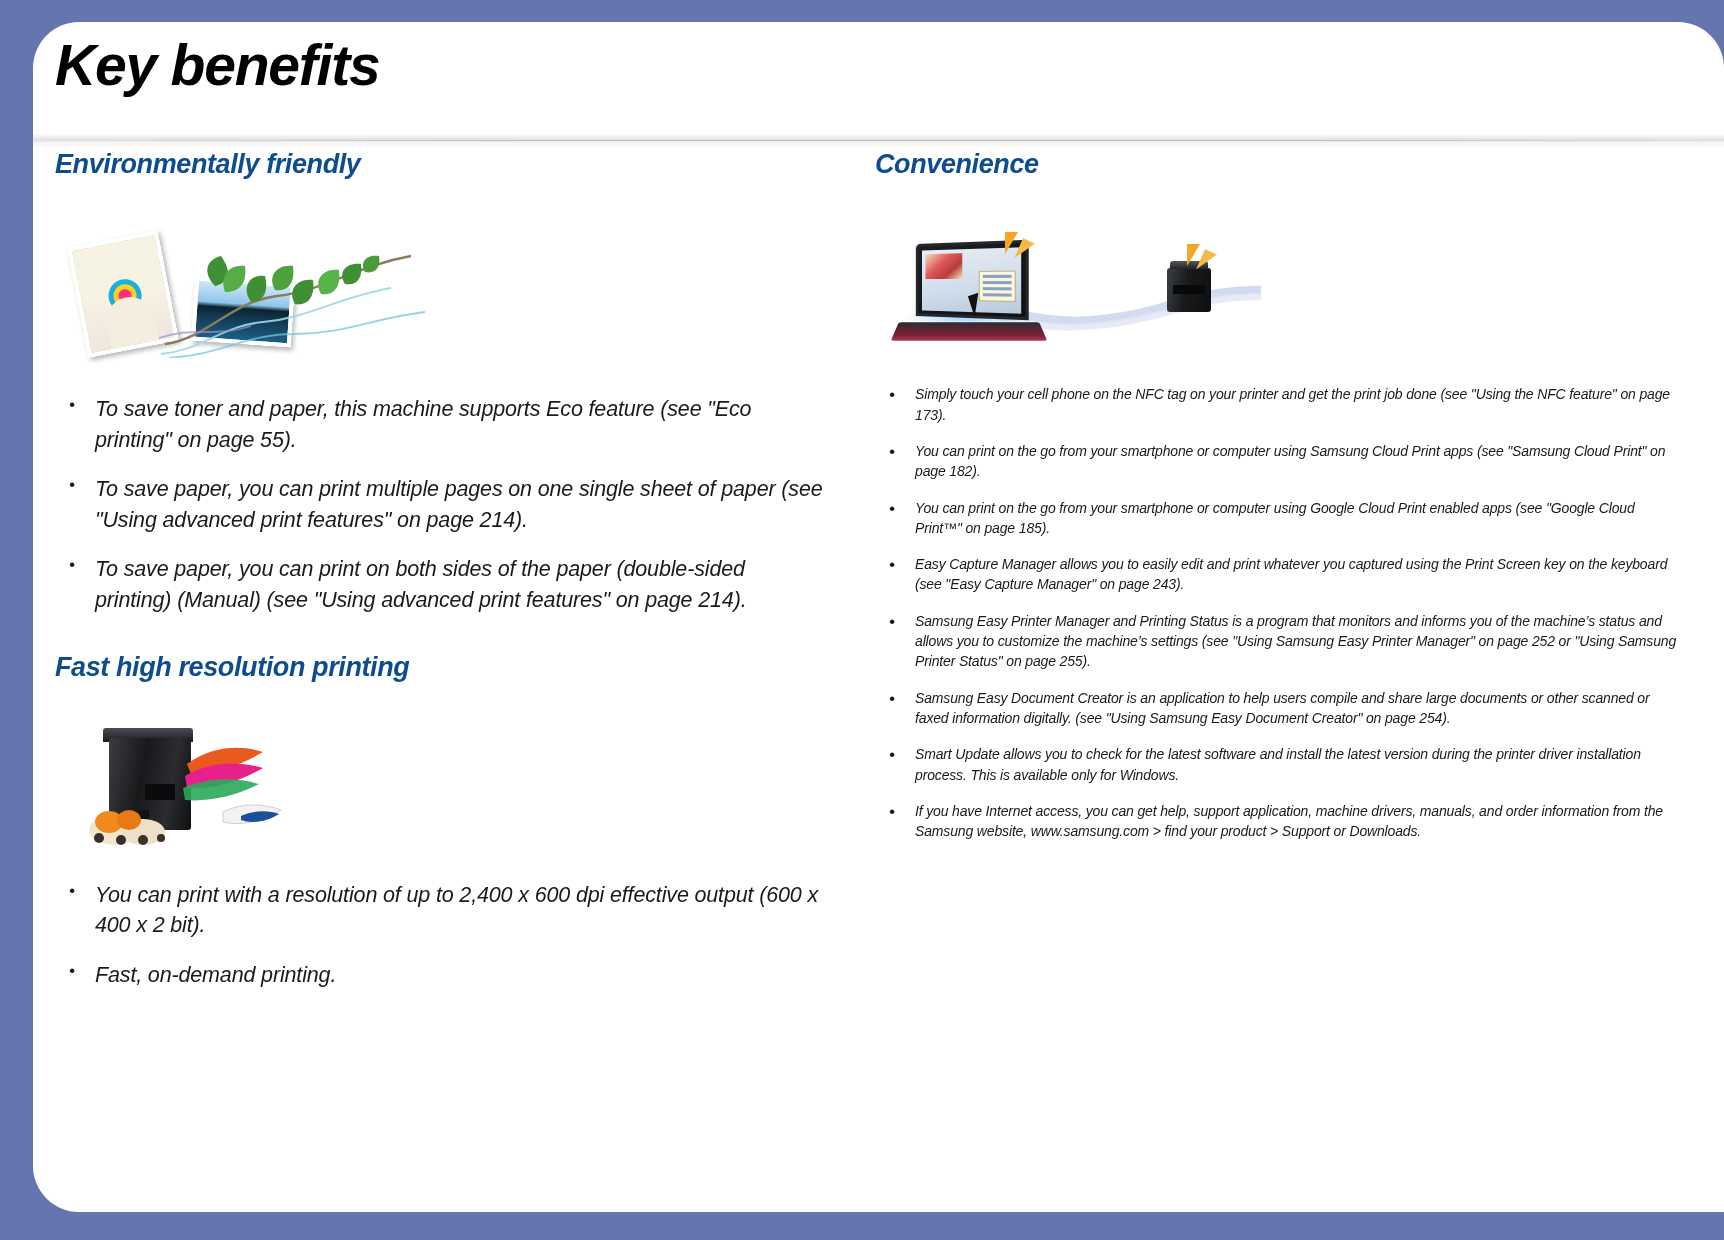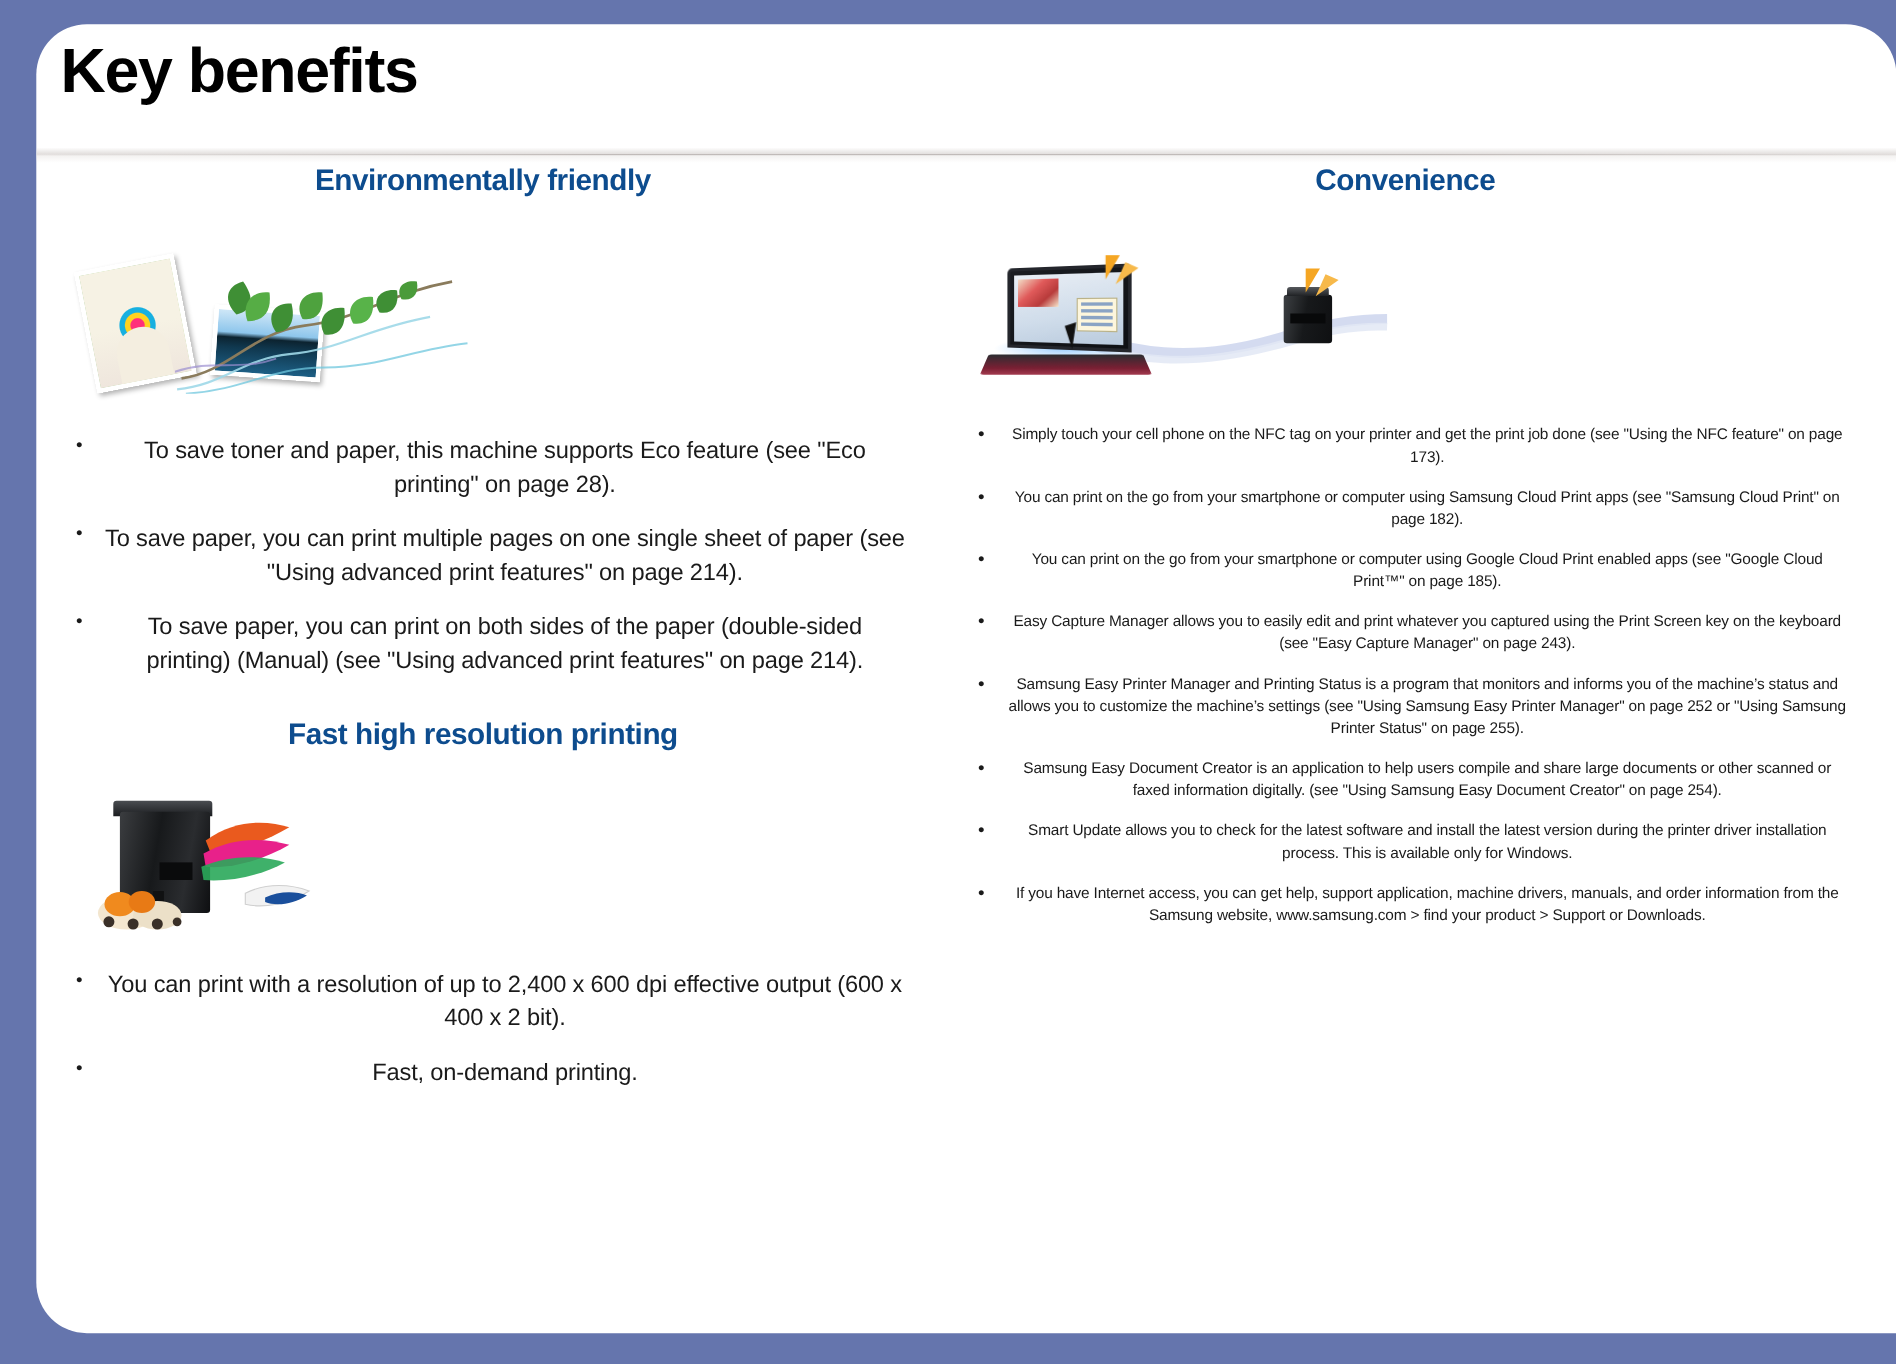--- a/index.html
+++ b/index.html
@@ -17,20 +17,21 @@
   .page {
     position: absolute;
     left: 33px;
     top: 22px;
     width: 1691px;
     height: 1190px;
     background: #ffffff;
     border-radius: 46px 46px 0 46px;
     box-sizing: border-box;
     overflow: hidden;
+    font-style: italic;
   }
 
   
   .page-header {
     position: relative;
     height: 118px;
   }
   .page-title {
     position: absolute;
     left: 22px;
@@ -64,21 +65,20 @@
   
   .columns {
     position: absolute;
     left: 0;
     top: 126px;
     width: 1691px;
     display: flex;
   }
   .col {
     box-sizing: border-box;
-    text-align: center;
   }
   .col-left  { width: 810px; padding-left: 22px; padding-right: 20px; }
   .col-right { width: 881px; padding-left: 32px; padding-right: 44px; }
 
   .section-heading {
     font-size: 27px;
     font-weight: bold;
     color: #0d4c8e;
     letter-spacing: -0.4px;
     margin: 0 0 0 0;
@@ -311,21 +311,21 @@
               <path d="M116 64 C108 50 118 38 134 40 C136 56 130 66 116 64 Z" fill="#4ea23e"></path>
               <path d="M136 78 C128 64 138 52 154 54 C156 70 150 80 136 78 Z"></path>
               <path d="M162 68 C154 54 164 42 180 44 C182 60 176 70 162 68 Z" fill="#58b349"></path>
               <path d="M186 58 C178 46 188 36 202 38 C204 52 198 60 186 58 Z"></path>
               <path d="M206 46 C200 36 208 28 220 30 C222 42 216 48 206 46 Z" fill="#4a9b3a"></path>
             </g>
           </svg>
         </div>
 
         <ul class="bullets">
-          <li>To save toner and paper, this machine supports Eco feature (see "Eco printing" on page 28).</li>
+          <li>To save toner and paper, this machine supports Eco feature (see "Eco printing" on page 55).</li>
           <li>To save paper, you can print multiple pages on one single sheet of paper (see "Using advanced print features" on page 214).</li>
           <li>To save paper, you can print on both sides of the paper (double-sided printing) (Manual) (see "Using advanced print features" on page 214).</li>
         </ul>
       </div>
 
       <div style="margin-top:36px">
         <h2 class="section-heading">Fast high resolution printing</h2>
 
         <div class="figure fig-printer">
           <div class="printer-top"></div>

